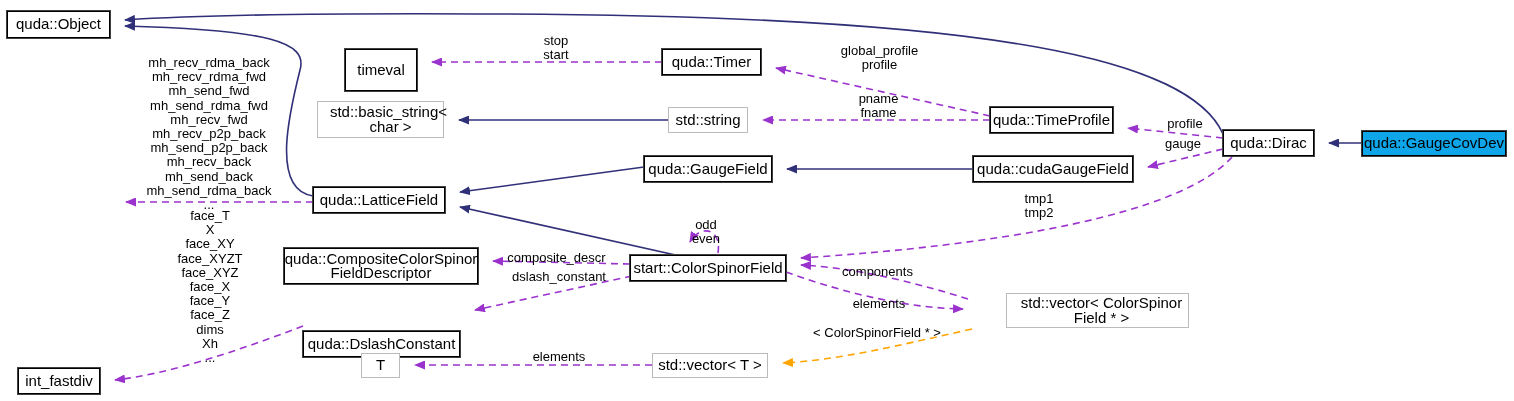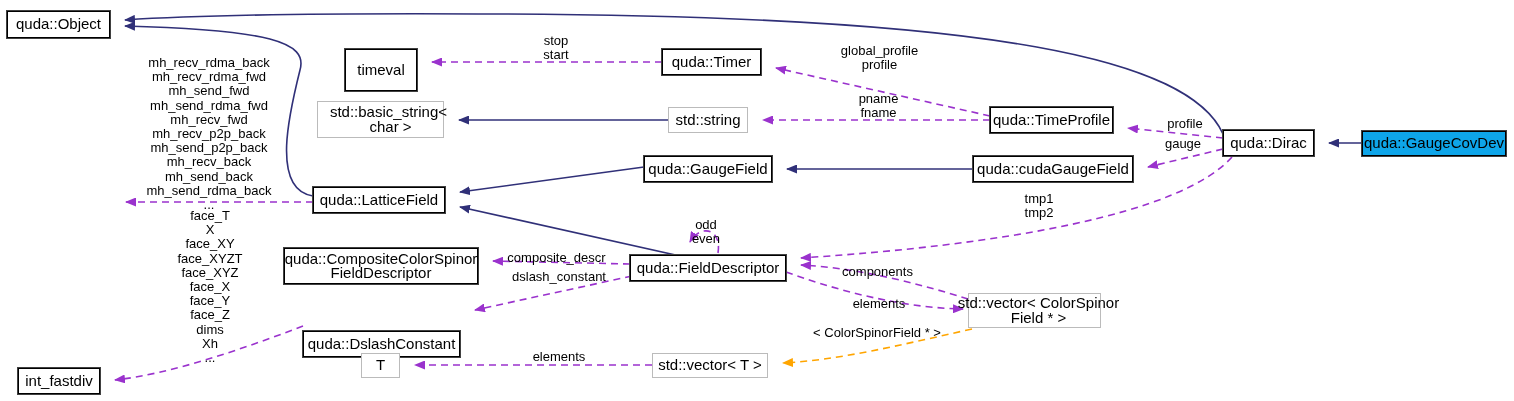--- a/index.html
+++ b/index.html
@@ -140,22 +140,22 @@
  char &gt;</div>
   <div class="node faint" style="left:668px;top:107px; width:80px;  height:26px;">std::string</div>
   <div class="node solid" style="left:990px;top:107px; width:123px; height:26px;">quda::TimeProfile</div>
   <div class="node solid" style="left:1223px;top:130px;width:91px;  height:26px;">quda::Dirac</div>
   <div class="node highlight" style="left:1362px;top:131px;width:144px;height:25px;">quda::GaugeCovDev</div>
   <div class="node solid" style="left:644px;top:156px; width:128px; height:26px;">quda::GaugeField</div>
   <div class="node solid" style="left:973px;top:156px; width:160px; height:26px;">quda::cudaGaugeField</div>
   <div class="node solid" style="left:313px;top:187px; width:132px; height:26px;">quda::LatticeField</div>
   <div class="node solid" style="left:284px;top:248px; width:194px; height:36px;">quda::CompositeColorSpinor
 FieldDescriptor</div>
-  <div class="node solid" style="left:630px;top:255px; width:156px; height:26px;">quda::FieldDescriptor</div>
-  <div class="node faint" style="left:968px;top:293px; width:133px; height:35px;padding-left:8px;">std::vector&lt; ColorSpinor
+  <div class="node solid" style="left:630px;top:255px; width:156px; height:26px;">start::ColorSpinorField</div>
+  <div class="node faint" style="left:1006px;top:293px; width:183px; height:35px;padding-left:8px;">std::vector&lt; ColorSpinor
 Field * &gt;</div>
   <div class="node solid" style="left:303px;top:303px; width:157px; height:26px;margin-top:28px;">quda::DslashConstant</div>
   <div class="node faint" style="left:361px;top:353px; width:39px;  height:25px;">T</div>
   <div class="node faint" style="left:652px;top:353px; width:116px; height:25px;">std::vector&lt; T &gt;</div>
   <div class="node solid" style="left:18px; top:368px; width:82px;  height:26px;">int_fastdiv</div>
 
   <div class="edge-label left-block" style="left:124px;top:56px; width:170px;">mh_recv_rdma_back
 mh_recv_rdma_fwd
 mh_send_fwd
 mh_send_rdma_fwd

